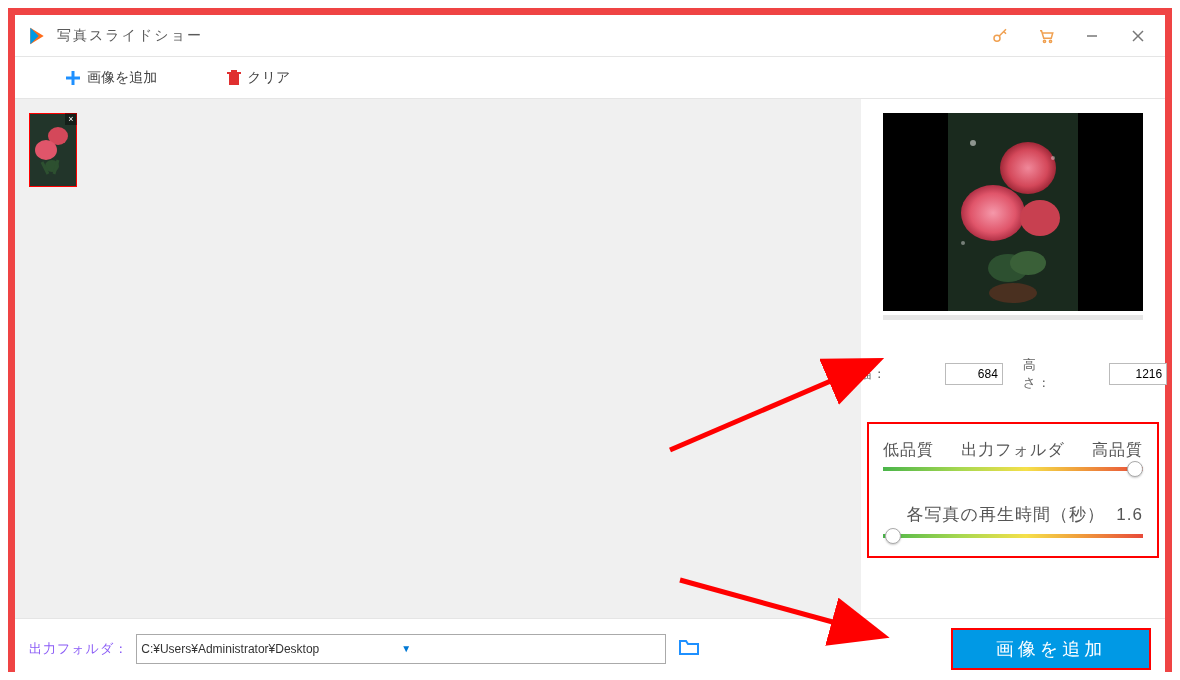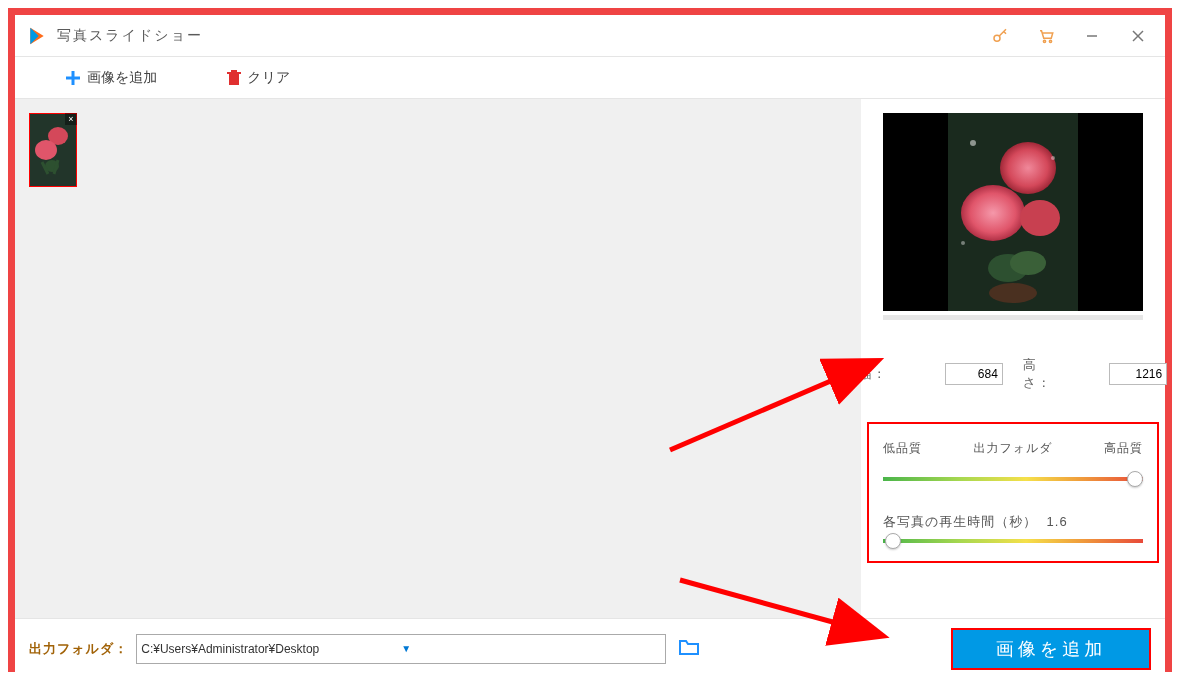--- a/index.html
+++ b/index.html
@@ -14,27 +14,27 @@
 .content { display: flex; height: 519px; }
 .left { flex: 1; background: #f0f0f0; padding: 14px; position: relative; }
 .thumb { width: 48px; height: 74px; border: 1px solid #ff0000; position: relative; background: #2a3a2a; }
 .thumb .close { position: absolute; right: -1px; top: -1px; width: 12px; height: 12px; background: rgba(0,0,0,0.4); color: #fff; font-size: 9px; line-height: 12px; text-align: center; cursor: pointer; }
 .right { width: 304px; background: #fff; padding: 14px 14px 0 14px; }
 .preview { width: 260px; height: 198px; background: #000; margin: 0 auto 4px auto; display: flex; align-items: center; justify-content: center; }
 .progress { width: 260px; height: 5px; background: #e6e6e6; margin: 0 auto 36px auto; }
 .dims { display: flex; align-items: center; justify-content: center; gap: 10px; font-size: 13px; color: #666; margin-bottom: 30px; letter-spacing: 1px; }
 .dims input { width: 58px; height: 22px; border: 1px solid #bbb; text-align: right; padding-right: 4px; font-size: 12px; margin-left: 48px; }
 .redbox { border: 2px solid #ff0000; padding: 16px 14px 10px 14px; margin: 0 -8px; }
-.qrow { display: flex; justify-content: space-between; font-size: 12px; color: #555; letter-spacing: 1px; margin-bottom: 20px; }
+.qrow { display: flex; justify-content: space-between; font-size: 16px; color: #555; letter-spacing: 1px; margin-bottom: 6px; }
 .slider { position: relative; height: 6px; margin-bottom: 30px; }
 .track { height: 4px; background: linear-gradient(to right, #4ab54a 0%, #a8d850 30%, #f5e04a 55%, #f0a03c 75%, #e84a3a 100%); }
 .handle { position: absolute; top: -6px; width: 16px; height: 16px; border-radius: 50%; background: #fff; border: 1px solid #aaa; box-shadow: 0 1px 2px rgba(0,0,0,.2); }
-.durlabel { font-size: 13px; color: #555; text-align: left; letter-spacing: 1px; margin-bottom: 8px; }
+.durlabel { font-size: 17px; color: #555; text-align: right; letter-spacing: 1px; margin-bottom: 8px; }
 .footer { height: 60px; border-top: 1px solid #e5e5e5; display: flex; align-items: center; padding: 0 14px; background: #fff; }
-.flabel { font-size: 13px; color: #a16207; margin-right: 8px; letter-spacing: 1px; font-weight: bold; }
+.flabel { font-size: 13px; color: #8b5cf6; margin-right: 8px; letter-spacing: 1px; }
 .pathbox { width: 530px; height: 22px; border: 1px solid #aaa; display: flex; align-items: center; padding: 14px 4px; font-size: 12px; color: #333; }
 .pathbox span { flex: 1; }
 .dropdown-arrow { color: #0078d4; font-size: 10px; }
 .folderbtn { margin-left: 12px; color: #1e90ff; cursor: pointer; }
 .createbtn { margin-left: auto; width: 200px; height: 42px; background: #0099e5; border: 2px solid #ff0000; color: #fff; display: flex; align-items: center; justify-content: center; font-size: 18px; letter-spacing: 4px; cursor: pointer; }
 .arrow { position: absolute; pointer-events: none; }
 </style>
 </head>
 <body>
 

